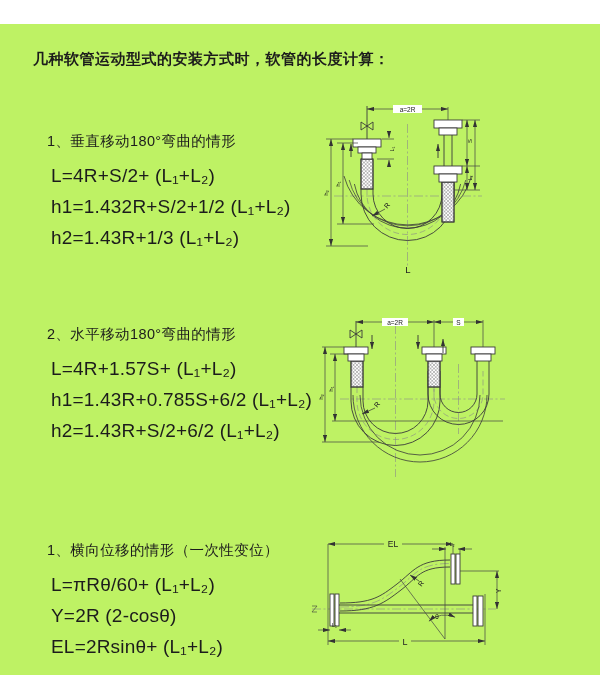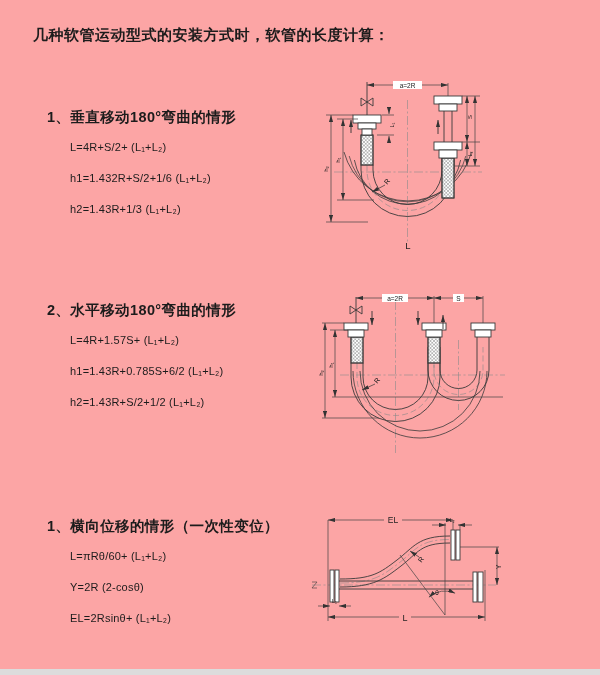--- a/index.html
+++ b/index.html
@@ -1,57 +1,57 @@
 <!DOCTYPE html>
 <html><head>
 <meta charset="utf-8">
 <style>
   html,body{margin:0;padding:0;}
   body{
     width:600px;height:675px;position:relative;background:#ffffff;
     font-family:"Liberation Sans","DejaVu Sans",sans-serif;color:#1c1c1c;
     overflow:hidden;
   }
-  .page{position:absolute;inset:0;background:#fca5a5;}
+  .page{position:absolute;inset:0;background:#bef264;margin-top:24px;}
   .title{
     position:absolute;left:33px;top:26px;font-size:15px;font-weight:bold;
     letter-spacing:.5px;white-space:nowrap;
   }
   .sec{position:absolute;left:47px;width:280px;}
   .line{position:absolute;left:0;white-space:nowrap;}
-  .heading{font-size:14.5px;font-weight:bold;letter-spacing:.4px;top:0;}
-  .formula{font-size:11px;left:23px;letter-spacing:.2px;}
+  .heading{font-size:14.5px;font-weight:normal;letter-spacing:.4px;top:0;}
+  .formula{font-size:19px;left:4px;letter-spacing:.2px;}
   .f1{top:33px}.f2{top:64px}.f3{top:95px}
   #d1{position:absolute;left:308px;top:72px;}
   #d2{position:absabsolute;}
   #d2{position:absolute;left:315px;top:285px;}
   #d3{position:absolute;left:300px;top:505px;}
   svg{display:block;}
   svg text{fill:#222;font-family:"Liberation Sans","DejaVu Sans",sans-serif;}
   .bottom-edge{position:absolute;left:0;top:669px;width:600px;height:6px;background:#dcdcdc;}
 </style>
 </head>
 <body>
 
 <div class="page">
 
   <div class="title">几种软管运动型式的安装方式时，软管的长度计算：</div>
 
   <div class="sec" style="top:108px">
     <div class="line heading">1、垂直移动180°弯曲的情形</div>
     <div class="line formula f1">L=4R+S/2+ (L₁+L₂)</div>
-    <div class="line formula f2">h1=1.432R+S/2+1/6 (L₁+L₂)</div>
+    <div class="line formula f2">h1=1.432R+S/2+1/2 (L₁+L₂)</div>
     <div class="line formula f3">h2=1.43R+1/3 (L₁+L₂)</div>
   </div>
 
   <div class="sec" style="top:301px">
     <div class="line heading">2、水平移动180°弯曲的情形</div>
     <div class="line formula f1">L=4R+1.57S+ (L₁+L₂)</div>
     <div class="line formula f2">h1=1.43R+0.785S+6/2 (L₁+L₂)</div>
-    <div class="line formula f3">h2=1.43R+S/2+1/2 (L₁+L₂)</div>
+    <div class="line formula f3">h2=1.43R+S/2+6/2 (L₁+L₂)</div>
   </div>
 
   <div class="sec" style="top:517px">
     <div class="line heading">1、横向位移的情形（一次性变位）</div>
     <div class="line formula f1">L=πRθ/60+ (L₁+L₂)</div>
     <div class="line formula f2">Y=2R (2-cosθ)</div>
     <div class="line formula f3">EL=2Rsinθ+ (L₁+L₂)</div>
   </div>
 
   <svg id="d1" width="272" height="188" viewBox="0 0 272 188">

